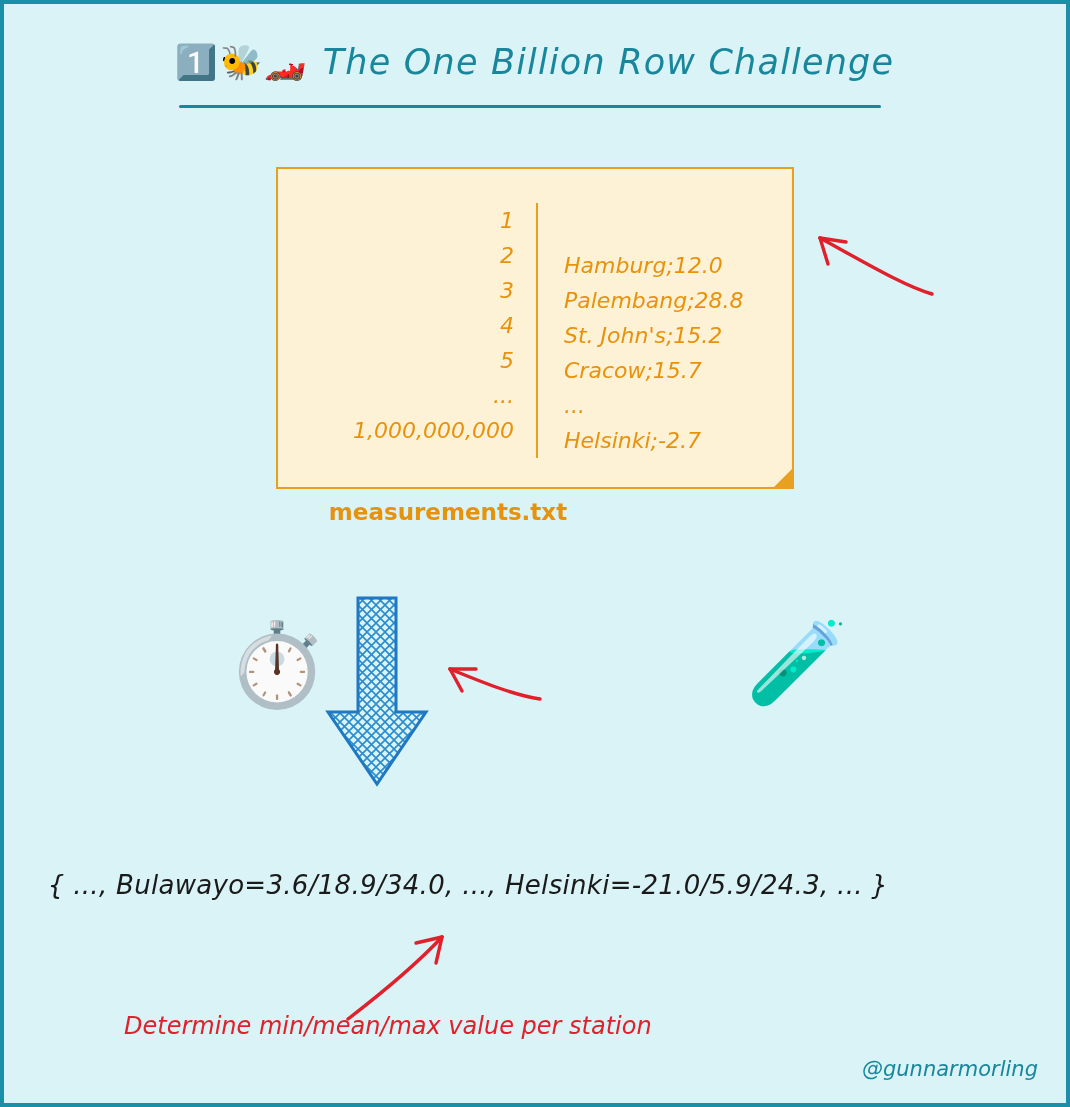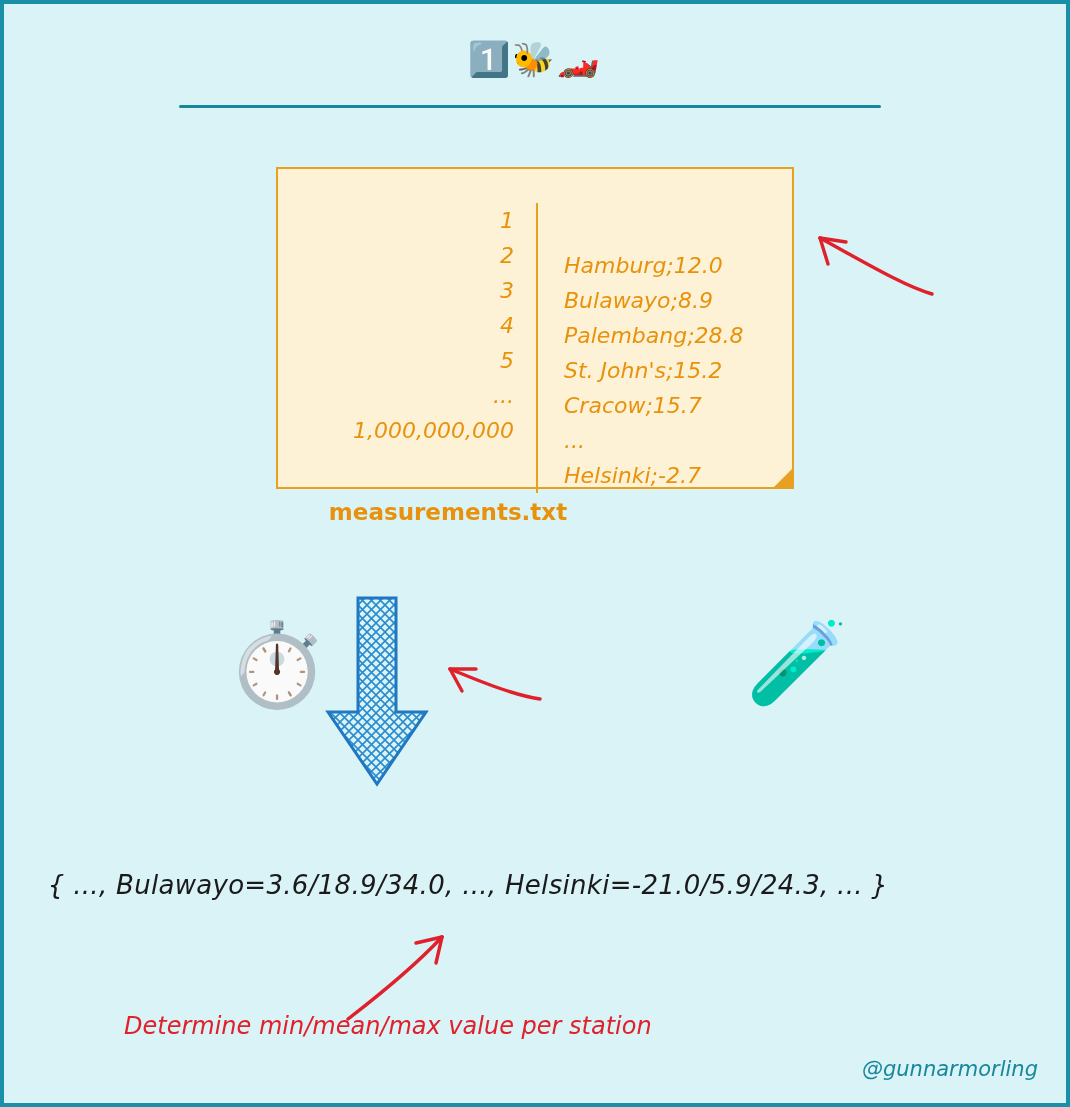--- a/index.html
+++ b/index.html
@@ -179,37 +179,37 @@
 
   svg.deco { position: absolute; overflow: visible; }
 </style>
 </head>
 <body>
 
 <div id="canvas">
 
   <div class="title-row">
     <span class="title-emoji">1️⃣🐝🏎️</span>
+    <span class="title-text">The One Billion Row Challenge</span>
   </div>
   <div class="title-underline"></div>
 
   <div class="file-card">
     <div class="file-table">
       <div class="col-num">
         <div class="file-line">1</div>
         <div class="file-line">2</div>
         <div class="file-line">3</div>
         <div class="file-line">4</div>
         <div class="file-line">5</div>
         <div class="file-line">...</div>
         <div class="file-line">1,000,000,000</div>
       </div>
       <div class="col-val">
         <div class="file-line">Hamburg;12.0</div>
-        <div class="file-line">Bulawayo;8.9</div>
         <div class="file-line">Palembang;28.8</div>
         <div class="file-line">St. John's;15.2</div>
         <div class="file-line">Cracow;15.7</div>
         <div class="file-line">...</div>
         <div class="file-line">Helsinki;-2.7</div>
       </div>
     </div>
     <div class="dogear"></div>
   </div>
   <div class="filename">measurements.txt</div>

